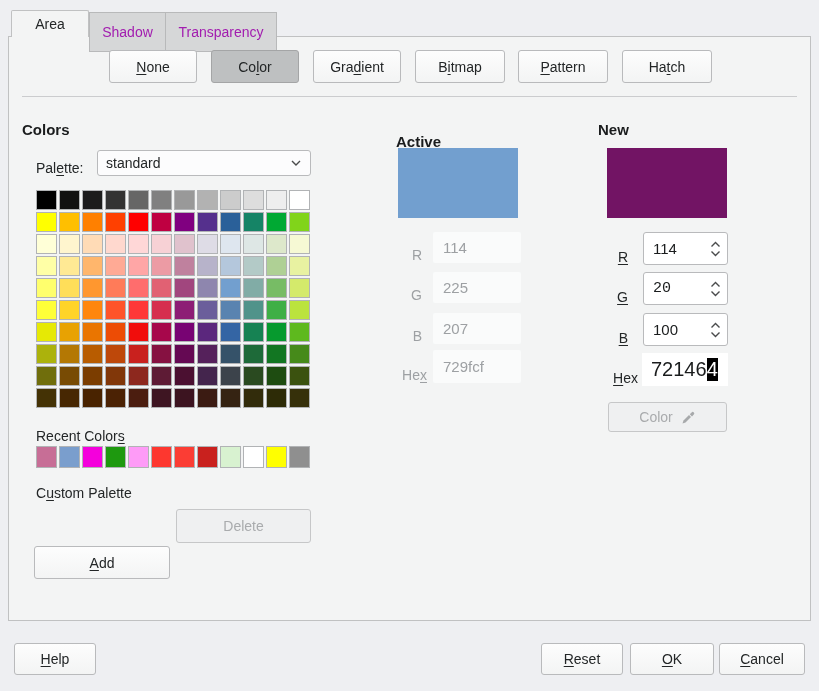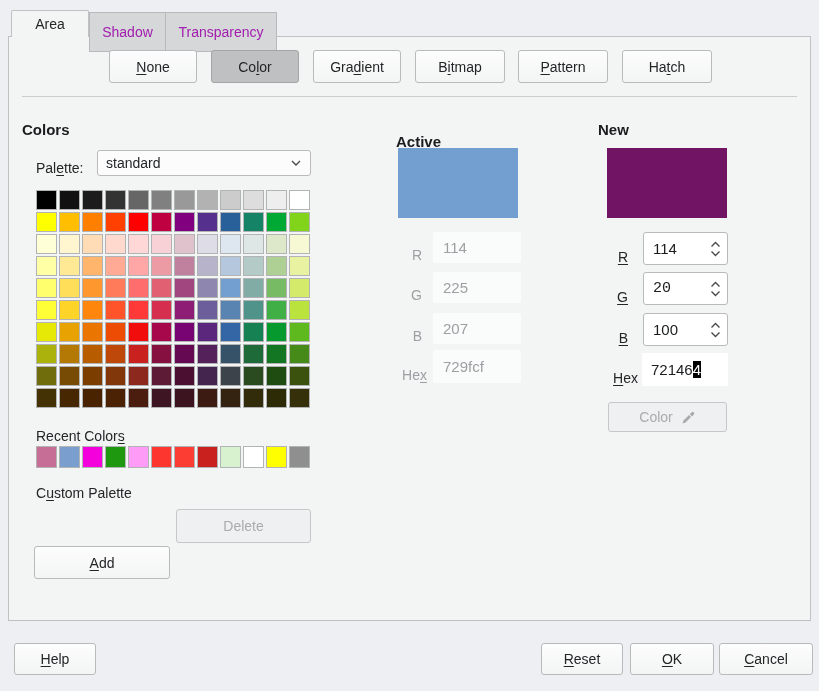--- a/index.html
+++ b/index.html
@@ -46,21 +46,21 @@
   .field-ro { position: absolute; width: 88px; height: 31px; background: #fafbfb; border-radius: 2px;
     display: flex; align-items: center; padding-left: 10px; font-size: 15px; color: #9da0a3; z-index: 4; }
   .lbl-gray { color: #9da0a3; }
 
   .spinbox { position: absolute; width: 85px; height: 33px; background: #ffffff; border: 1px solid #b9babc;
     border-radius: 3px; display: flex; align-items: center; padding: 0 6px 0 9px; font-size: 15px;
     color: #1a1c1d; z-index: 4; }
   .spin-btns { margin-left: auto; display: flex; flex-direction: column; gap: 2px; align-items: center; }
 
   .field-hex { position: absolute; width: 86px; height: 33px; background: #ffffff; display: flex;
-    align-items: center; padding-left: 9px; font-size: 15px; color: #1a1c1d; z-index: 4; }
+    align-items: center; padding-left: 9px; font-size: 20px; color: #1a1c1d; z-index: 4; }
   .sel-block { background: #000000; color: #ffffff; }
 </style>
 </head>
 <body>
 
 <div class="tab tab-active">
   <span>Area</span>
 </div>
 <div class="tab tab-inactive" style="left:89px;width:77px;">
   <span>Shadow</span>
@@ -327,15 +327,15 @@
 
 <div class="btn" style="left:14px;top:643px;width:82px;height:32px;">
   <span><u>H</u>elp</span>
 </div>
 <div class="btn" style="left:541px;top:643px;width:82px;height:32px;">
   <span><u>R</u>eset</span>
 </div>
 <div class="btn" style="left:630px;top:643px;width:84px;height:32px;">
   <span><u>O</u>K</span>
 </div>
-<div class="btn" style="left:719px;top:643px;width:94px;height:32px;">
+<div class="btn" style="left:719px;top:643px;width:86px;height:32px;">
   <span><u>C</u>ancel</span>
 </div>
 
 </body></html>

